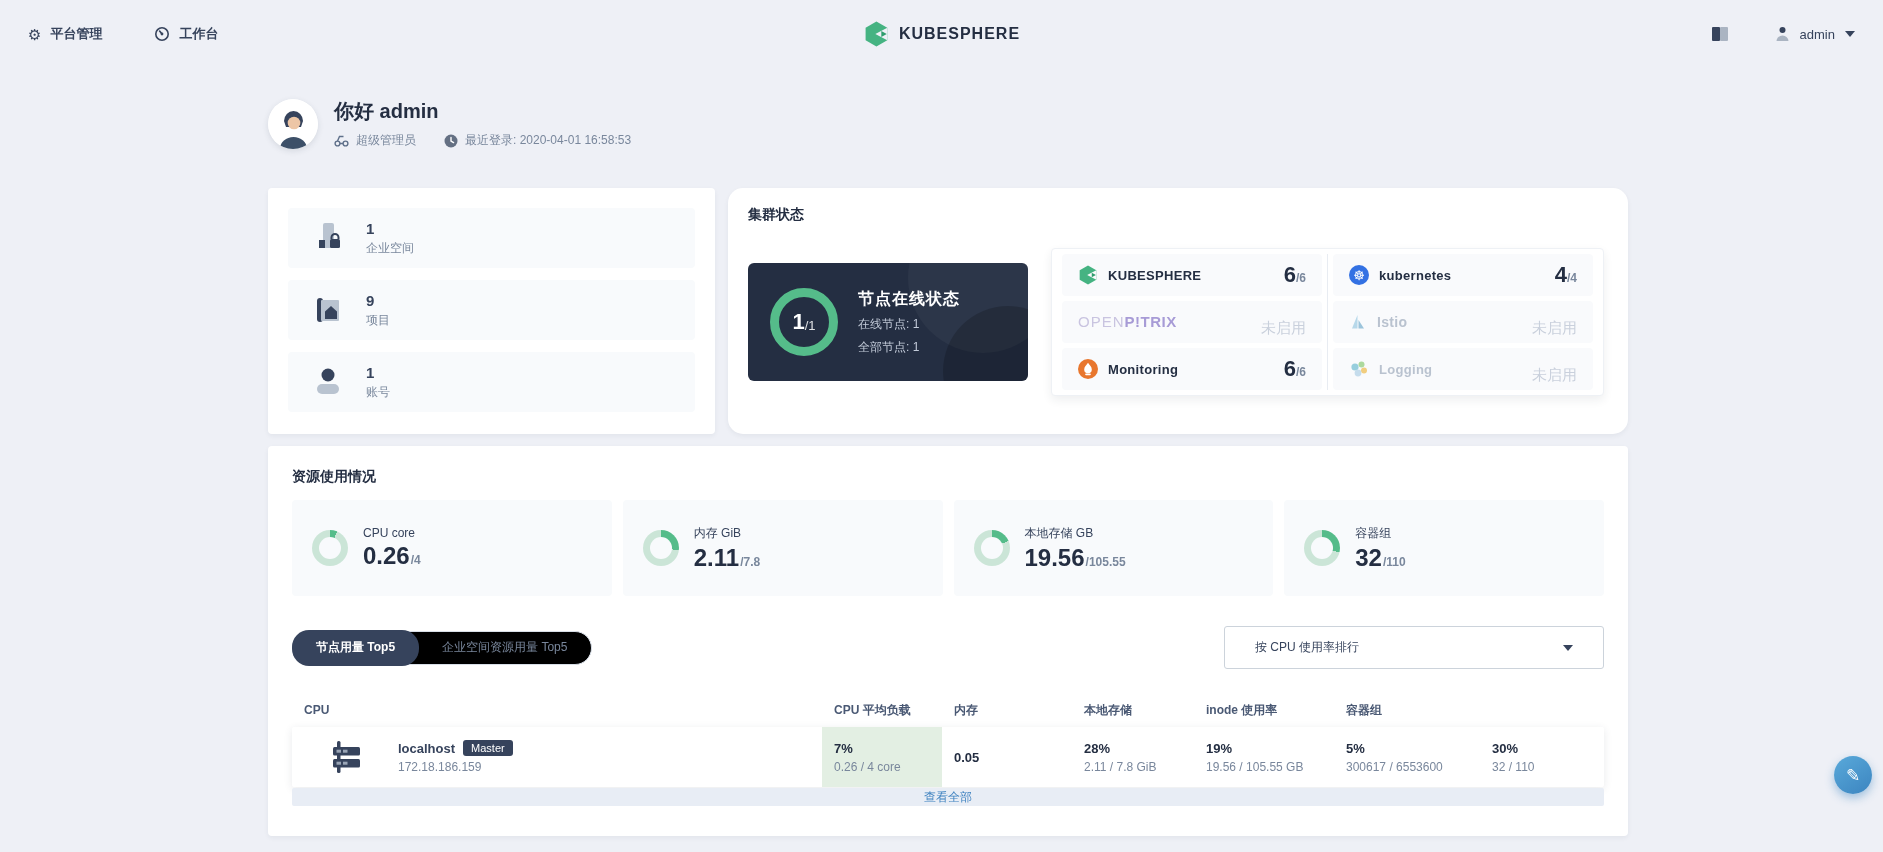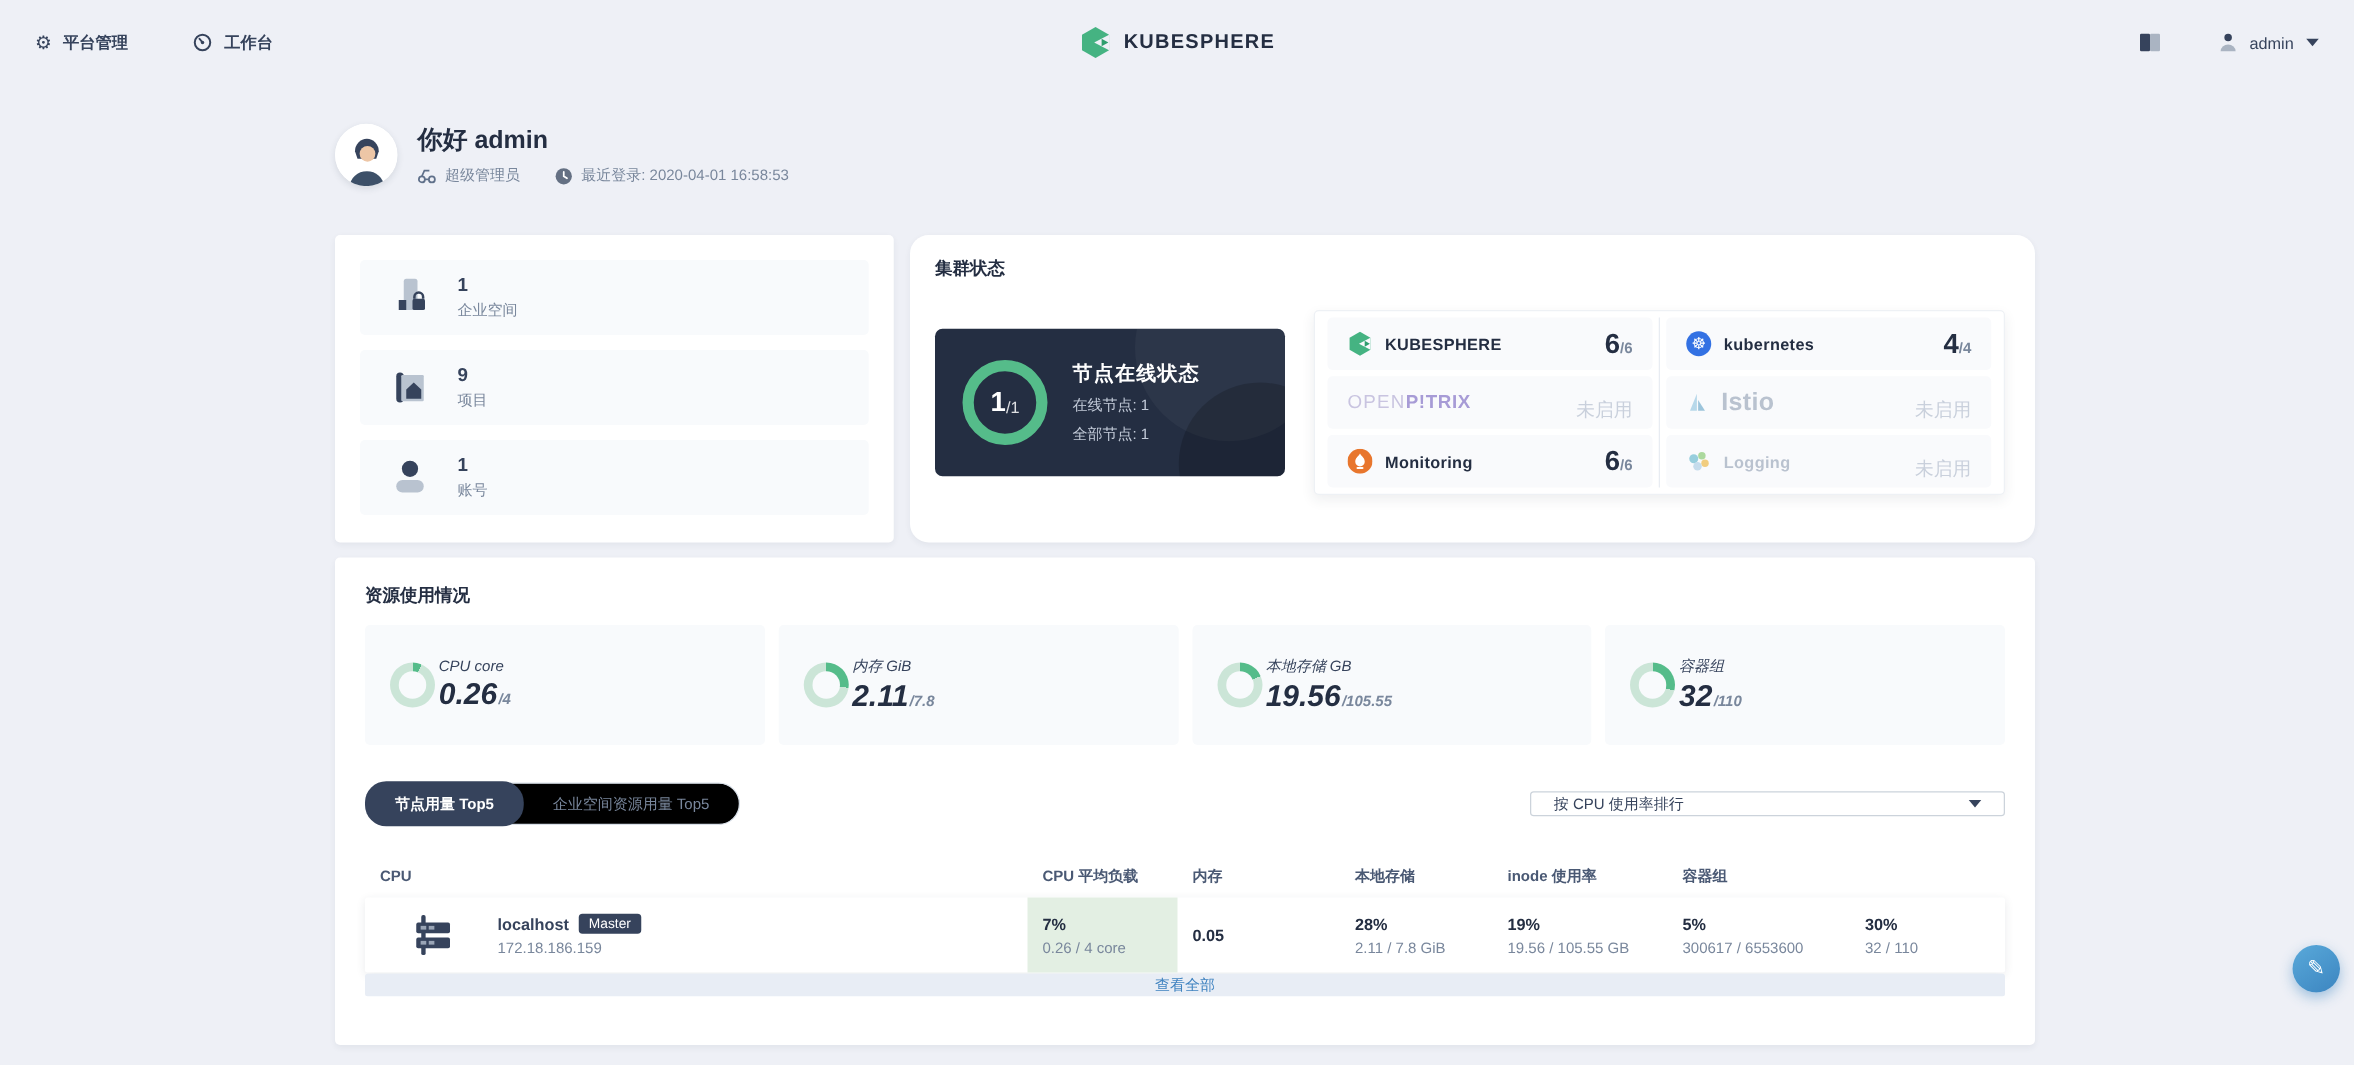--- a/index.html
+++ b/index.html
@@ -43,43 +43,43 @@
   .node-donut .big { font-size:22px; font-weight:700; color:#fff; }
   .node-donut .small { font-size:13px; color:rgba(255,255,255,.85); margin-top:6px; }
   .node-info { z-index:1; }
   .node-info-title { font-size:16px; font-weight:700; color:#fff; letter-spacing:1px; }
   .node-line { font-size:12px; color:#c3cbd9; margin-top:6px; }
   .comp-grid { flex:1; background:#fff; border:1px solid #eef1f5; border-radius:4px; box-shadow:0 4px 10px rgba(36,46,66,.08); display:flex; padding:5px; height:148px; }
   .comp-col { flex:1; display:flex; flex-direction:column; gap:5px; padding:0 5px; }
   .comp-col + .comp-col { border-left:1px solid #e8ecf2; }
   .comp-cell { flex:1; background:#f9fafc; border-radius:4px; display:flex; align-items:center; gap:10px; padding:0 16px; cursor:pointer; }
   .comp-name { font-size:13px; font-weight:700; color:#242e42; letter-spacing:.3px; }
-  .comp-name.muted { color:#b9c2cf; font-size:20px; }
+  .comp-name.muted { color:#b9c2cf; font-size:14px; }
   .comp-val { margin-left:auto; display:flex; align-items:baseline; }
   .comp-val .v { font-size:22px; font-weight:700; color:#242e42; }
   .comp-val .s { font-size:12px; font-weight:700; color:#79879c; }
   .comp-status { margin-left:auto; font-size:15px; color:#c9d0dc;margin-top:12px; }
   .op-word1 { font-size:15px; color:#c9c4e0; letter-spacing:1px; }
   .op-word2 { font-size:15px; color:#a79bd6; font-weight:700; letter-spacing:.5px; }
   .k8s-badge { width:20px; height:20px; border-radius:50%; background:#3371e3; color:#fff; font-size:13px; display:flex; align-items:center; justify-content:center; flex:none; }
   
   .resources-card { margin-top:12px; padding:22px 24px 12px; height:390px; }
   .stats-row { display:flex; gap:11px; margin-top:14px; }
-  .stat-card { flex:1; height:96px; background:#f8fafc; border-radius:4px; display:flex; align-items:center; gap:3px; padding-left:20px;font-style:italic; }
+  .stat-card { flex:1; height:96px; background:#f8fafc; border-radius:4px; display:flex; align-items:center; gap:15px; padding-left:20px; }
   .donut { width:36px; height:36px; border-radius:50%; position:relative; flex:none; }
   .donut::after { content:""; position:absolute; inset:7px; border-radius:50%; background:#f8fafc; }
   .stat-label { font-size:12px; color:#36435c; }
   .stat-val { display:flex; align-items:baseline; margin-top:2px; }
   .stat-val .v { font-size:24px; font-weight:700; color:#242e42; }
   .stat-val .s { font-size:12px; font-weight:700; color:#79879c; margin-left:1px; }
   .controls-row { display:flex; align-items:center; justify-content:space-between; margin-top:30px; }
   .tab-group { display:inline-flex; background:#000000; border:1px solid #d8dfe8; border-radius:17px; height:34px; align-items:center; }
   .tab { padding:0 24px; font-size:12px; color:#79879c; height:34px; display:flex; align-items:center; cursor:pointer; border-radius:17px; }
   .tab.active { background:#36435c; color:#fff; font-weight:700; margin:-1px; height:36px; }
-  .sort-select { width:380px; height:20px; background:#fff; border:1px solid #ccd3db; border-radius:3px; display:flex; align-items:center; justify-content:space-between; padding:0 18px; font-size:12px; color:#36435c; cursor:pointer; }
+  .sort-select { width:380px; height:43px; background:#fff; border:1px solid #ccd3db; border-radius:3px; display:flex; align-items:center; justify-content:space-between; padding:0 30px; font-size:12px; color:#36435c; cursor:pointer; }
   .table { margin-top:26px; }
   .tgrid { display:grid; grid-template-columns:530px 120px 130px 122px 140px 146px 1fr; align-items:center; }
   .thead { height:30px; }
   .th { font-size:12px; font-weight:700; color:#4a5974; padding-left:12px; }
   .th.first { padding-left:108px; }
   .trow { height:60px; background:#fff; box-shadow:0 2px 8px rgba(36,46,66,.10); border-radius:2px; margin-top:2px; cursor:pointer; }
   .td { padding-left:12px; }
   .cell-main { font-size:13px; font-weight:700; color:#242e42; }
   .cell-sub { font-size:12px; color:#79879c; margin-top:4px; }
   .node-cell { display:flex; align-items:center; padding-left:38px; gap:32px; }

